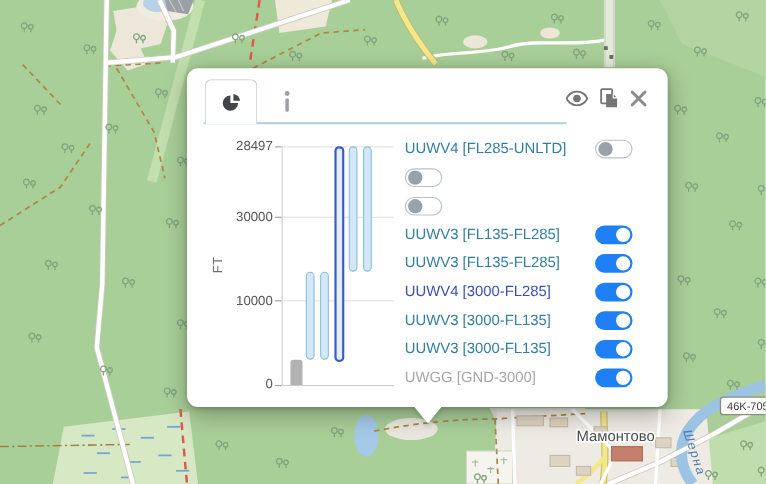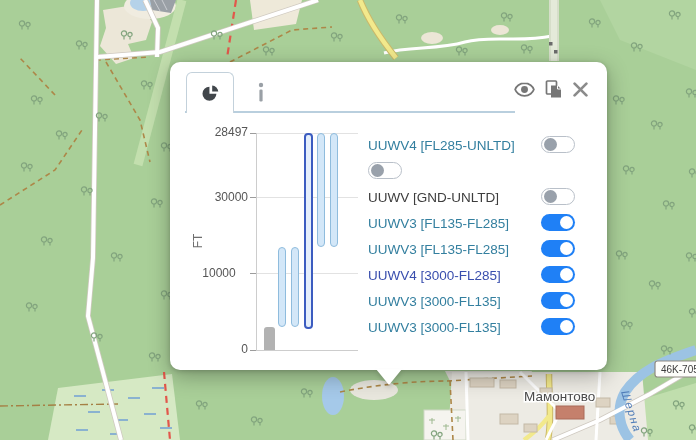--- a/index.html
+++ b/index.html
@@ -31,21 +31,21 @@
   .tickmark{position:absolute;left:80px;width:6px;height:1px;background:#9c9c9c;}
   .vaxis{position:absolute;left:86px;width:1px;background:#cdcdcd;}
   .haxis{position:absolute;left:86px;width:102px;height:1px;background:#cdcdcd;}
   .bar{position:absolute;box-sizing:border-box;}
   .bar-gray{background:#b2b2b2;border-radius:3px 3px 0 0;}
   .bar-light{background:#d3e7f8;border:1px solid #8fbcdd;border-radius:4px;}
   .bar-outlined{background:#e4eefb;border:2.5px solid #3c5cc0;border-radius:4px;}
 
   
   #rows{position:absolute;left:198px;top:65px;width:207px;}
-  .row{display:flex;align-items:flex-end;justify-content:space-between;height:26px;}
+  .row{display:flex;align-items:flex-start;justify-content:space-between;height:26px;}
   .rlabel{font-size:13.5px;white-space:nowrap;}
   .c-teal{color:#337f9f;} .c-dark{color:#3d3d3d;} .c-indigo{color:#3a4fae;} .c-muted{color:#a6a6a6;}
   .tg{width:34px;height:17px;border-radius:9px;position:relative;box-sizing:border-box;cursor:pointer;flex:none;}
   .tg.on{background:#1f80f6;}
   .tg.on .knob{position:absolute;right:2px;top:2px;width:13px;height:13px;border-radius:50%;background:#fff;}
   .tg.off{background:#fff;border:1.5px solid #b9c0c9;}
   .tg.off .knob{position:absolute;left:1.5px;top:1px;width:13px;height:13px;border-radius:50%;background:#99a1ab;}
 </style>
 </head>
 <body>
@@ -274,21 +274,21 @@
         </svg>
       </span>
     </div>
 
     <div id="chart">
       <div class="ylabel">FT</div>
     <div class="tickmark" style="top: 287.5px;"></div>
         <div class="tick-label" style="top: 280px;">0</div>
         <div class="gridline" style="top: 211.352px;"></div>
         <div class="tickmark" style="top: 211.352px;"></div>
-        <div class="tick-label" style="top: 203.852px; text-align: center;">10000</div>
+        <div class="tick-label" style="top: 203.852px;">10000</div>
         <div class="gridline" style="top: 135.203px;"></div>
         <div class="tickmark" style="top: 135.203px;"></div>
         <div class="tick-label" style="top: 127.703px;">30000</div>
         <div class="gridline" style="top: 70.5px;"></div>
         <div class="tickmark" style="top: 70.5px;"></div>
         <div class="tick-label" style="top: 63px;">28497</div>
         <div class="vaxis" style="top: 71px; height: 217px;"></div>
         <div class="haxis" style="top: 288px;"></div>
         <div class="bar bar-gray" title="UWGG [GND-3000]" style="left: 94px; top: 265.155px; width: 11px; height: 22.8445px;"></div>
         <div class="bar bar-light" title="UUWV3 [3000-FL135]" style="left: 108.4px; top: 185.2px; width: 8px; height: 79.9558px;"></div>
@@ -306,21 +306,20 @@
           </span>
   </div>
 
   <div class="row">
     <span class="tg off">
             <span class="knob"></span>
           </span>
   </div>
 
   <div class="row">
-    <span class="rlabel c-dark">UUWV [GND-UNLTD]</span>
     <span class="tg off">
             <span class="knob"></span>
           </span>
   </div>
 
   <div class="row">
     <span class="rlabel c-teal">UUWV3 [FL135-FL285]</span>
     <span class="tg on">
             <span class="knob"></span>
           </span>
@@ -347,15 +346,21 @@
           </span>
   </div>
 
   <div class="row">
     <span class="rlabel c-teal">UUWV3 [3000-FL135]</span>
     <span class="tg on">
             <span class="knob"></span>
           </span>
   </div>
 
+  <div class="row">
+    <span class="rlabel c-muted">UWGG [GND-3000]</span>
+    <span class="tg on">
+            <span class="knob"></span>
+          </span>
+  </div>
 </div>
   </div>
 </div>
 
 </body></html>

